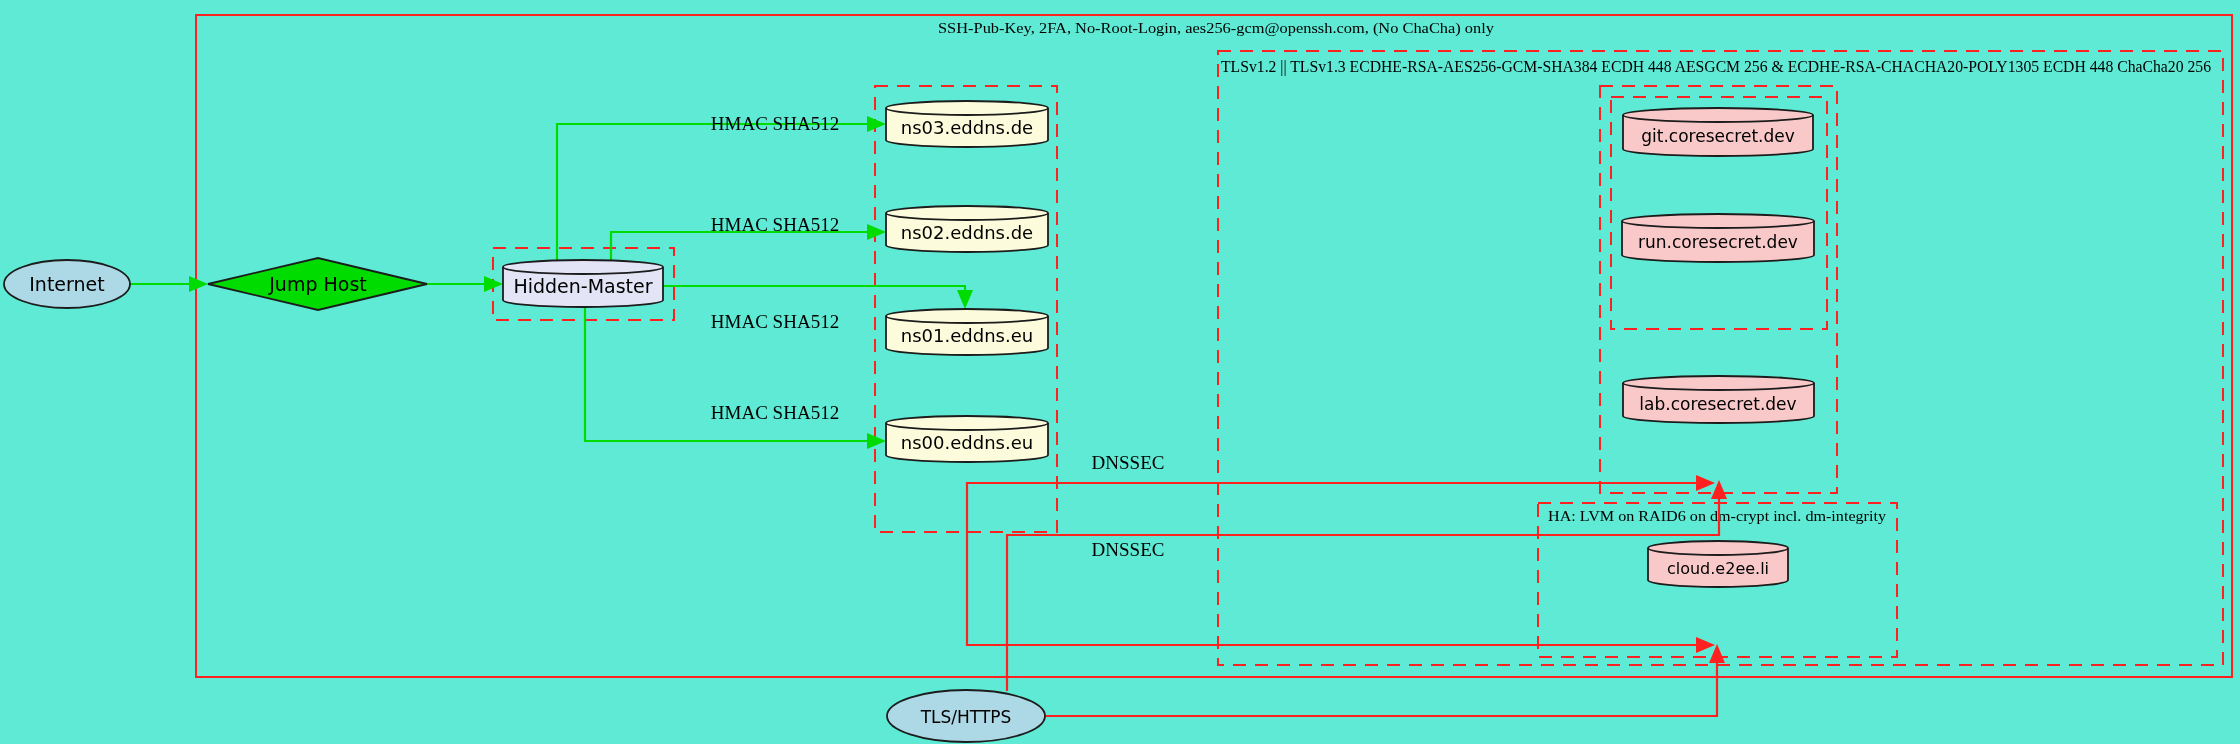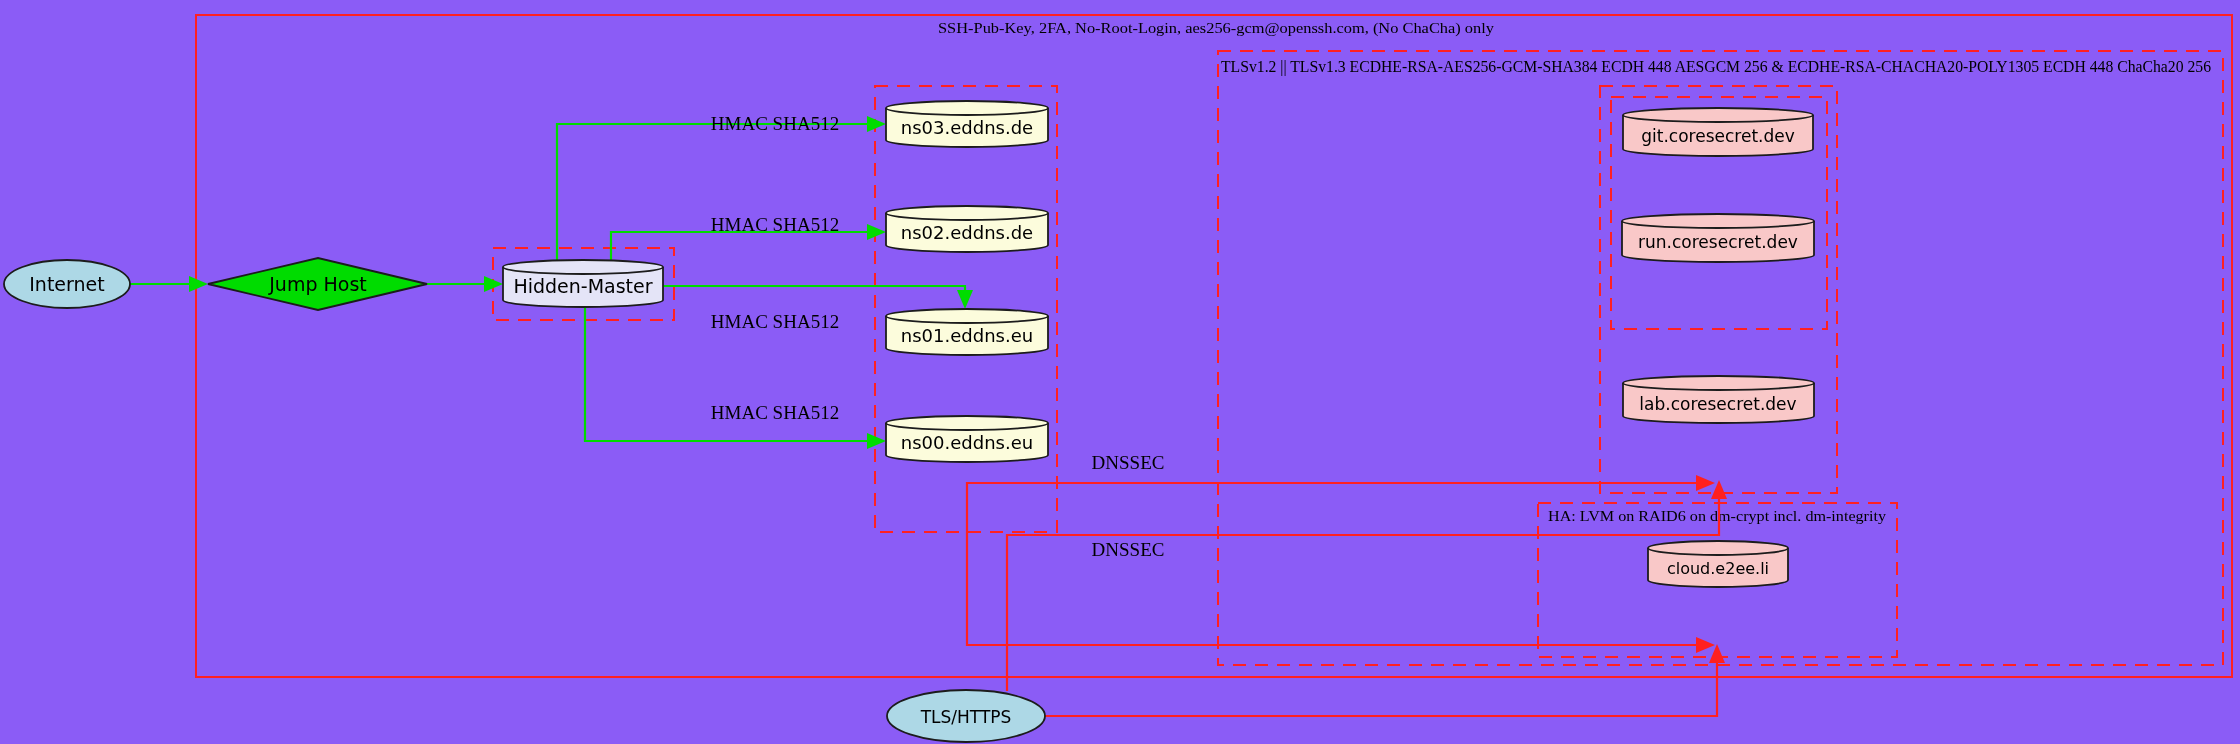--- a/index.html
+++ b/index.html
@@ -1,16 +1,16 @@
 <!DOCTYPE html>
 <html><head>
 <meta charset="utf-8">
 <style>
   html,body{margin:0;padding:0;background:#ffffff;}
-  .stage{position:relative;width:2240px;height:744px;background:#8b5cf6;overflow:hidden;}
+  .stage{position:relative;width:2240px;height:744px;background:#5eead4;overflow:hidden;}
   svg{display:block;}
   .cluster{fill:none;stroke-width:2px;}
   .dashed{stroke-dasharray:13 9;}
   .node{stroke:#1c1c1c;stroke-width:1.8px;}
   .rim{fill:none;stroke:#1c1c1c;stroke-width:1.8px;}
   .edge{fill:none;stroke-width:2.2px;}
   .lbl-sans{font-family:"DejaVu Sans","Liberation Sans",sans-serif;fill:#000000;}
   .lbl-serif{font-family:"Liberation Serif","DejaVu Serif",serif;fill:#000000;}
   .f19{font-size:19px;} .f18{font-size:18px;} .f17{font-size:17px;} .f16{font-size:16px;}
   .s19{font-size:19px;} .s16{font-size:16px;} .s15{font-size:15px;}

